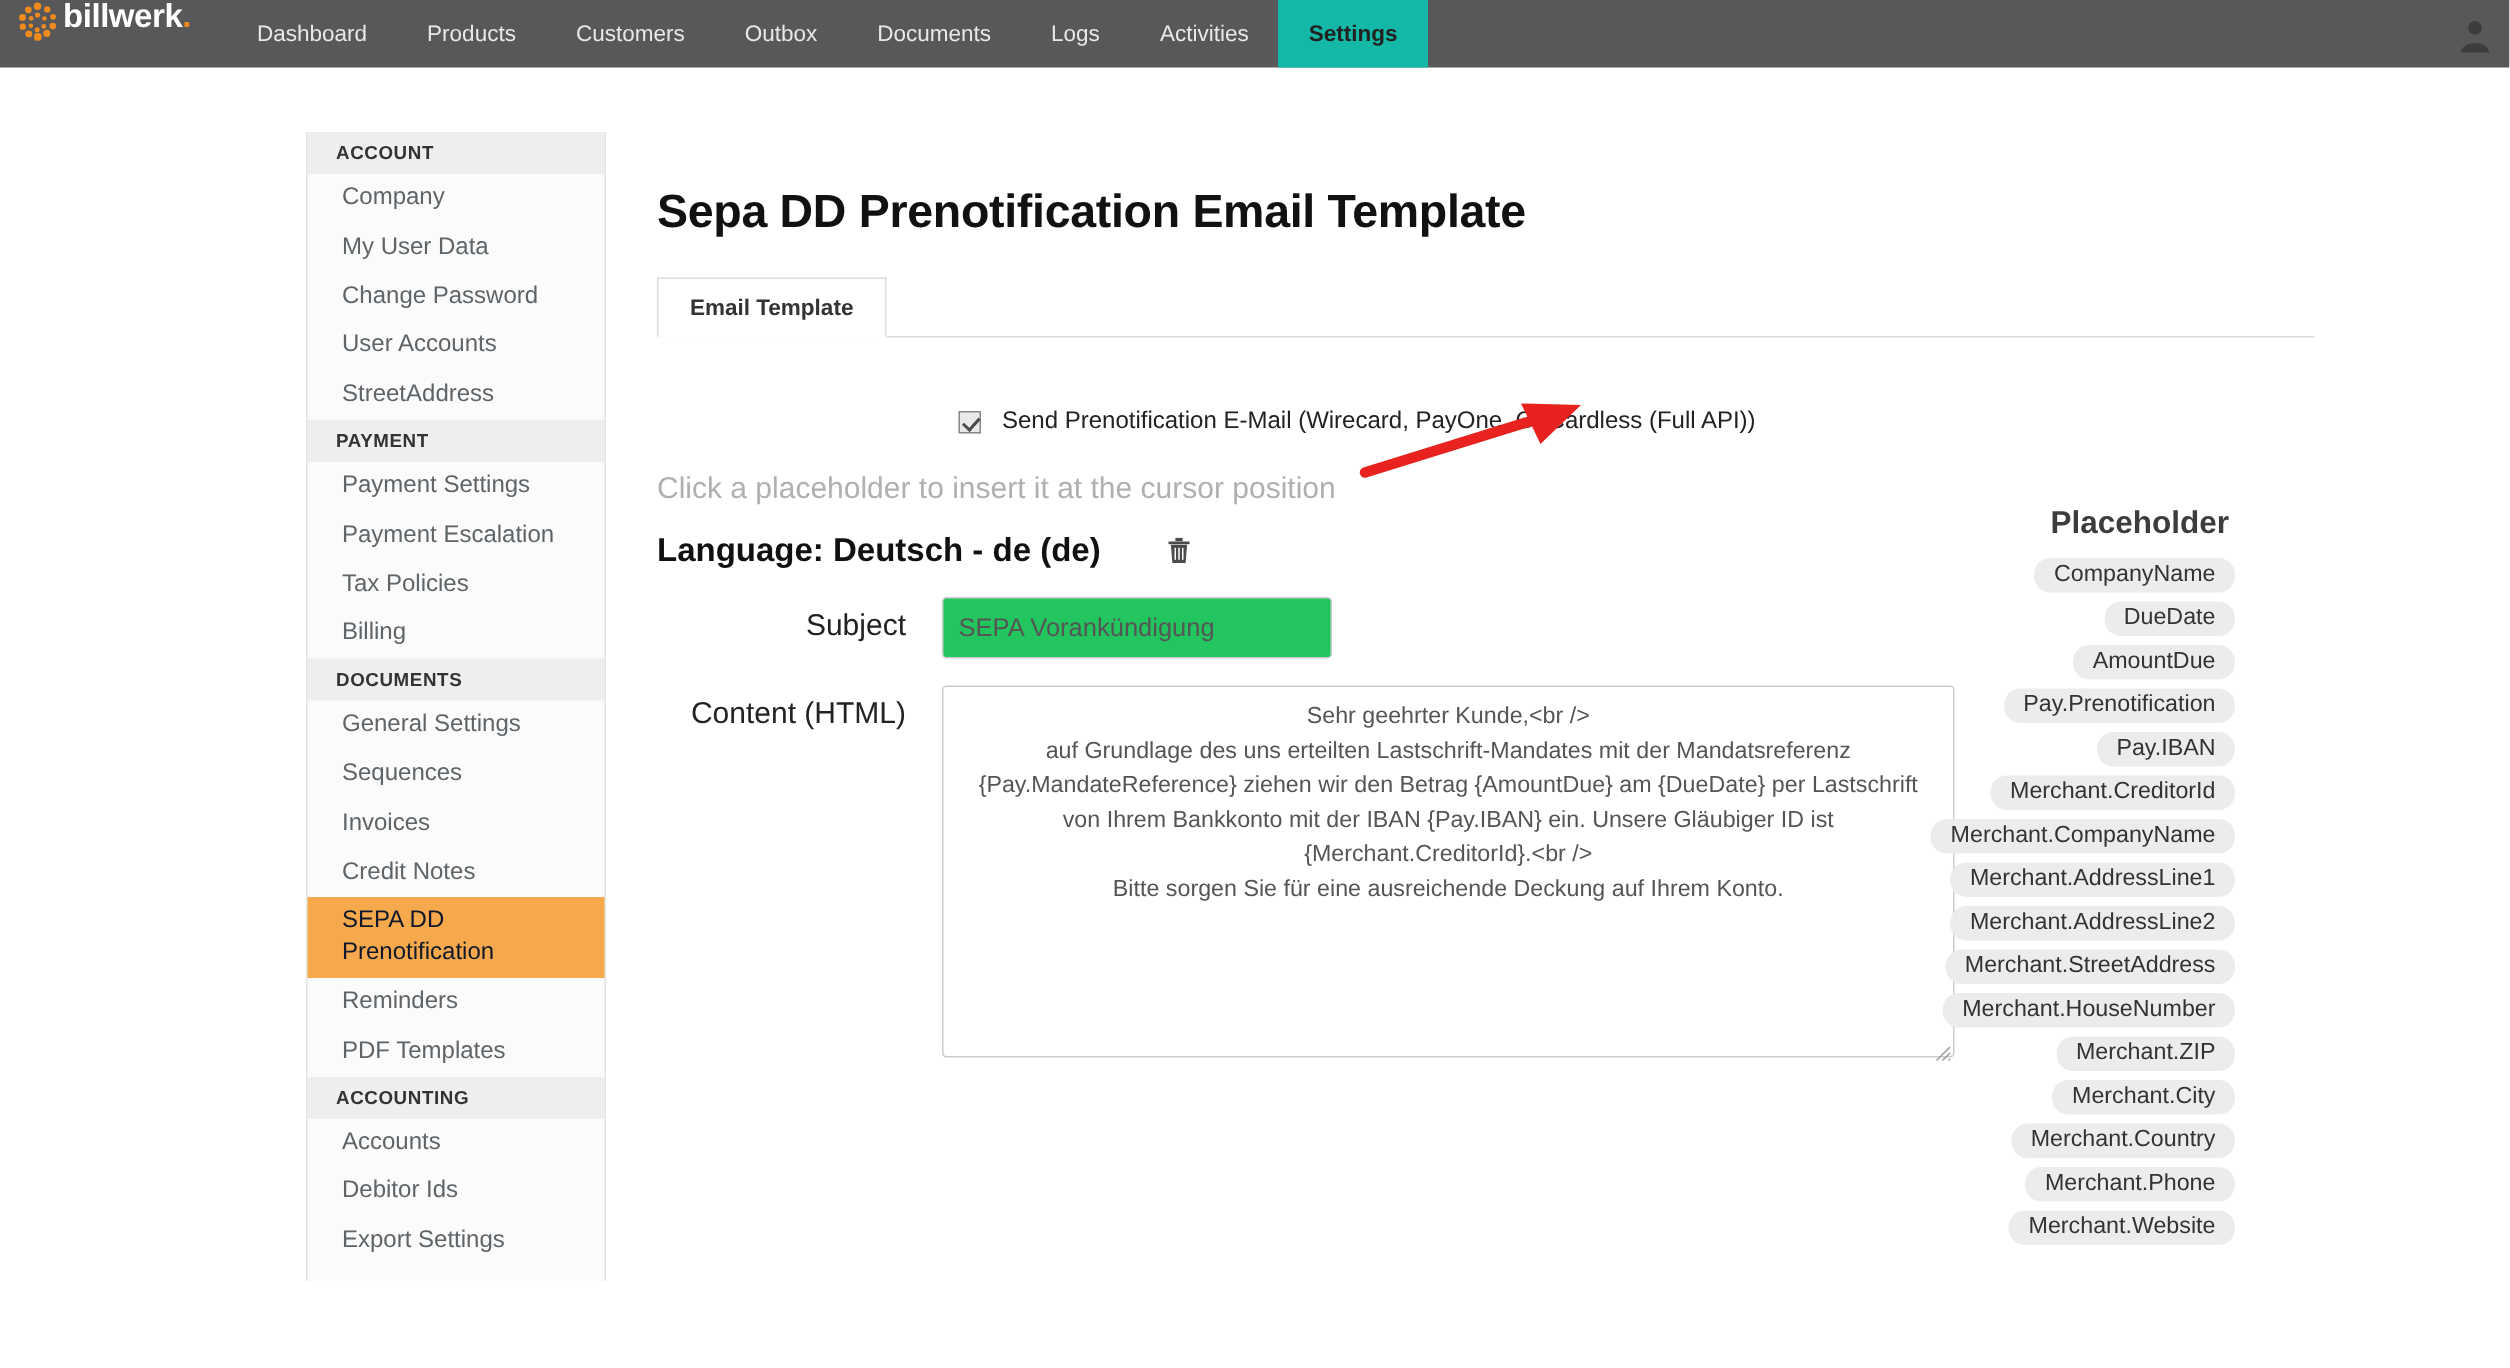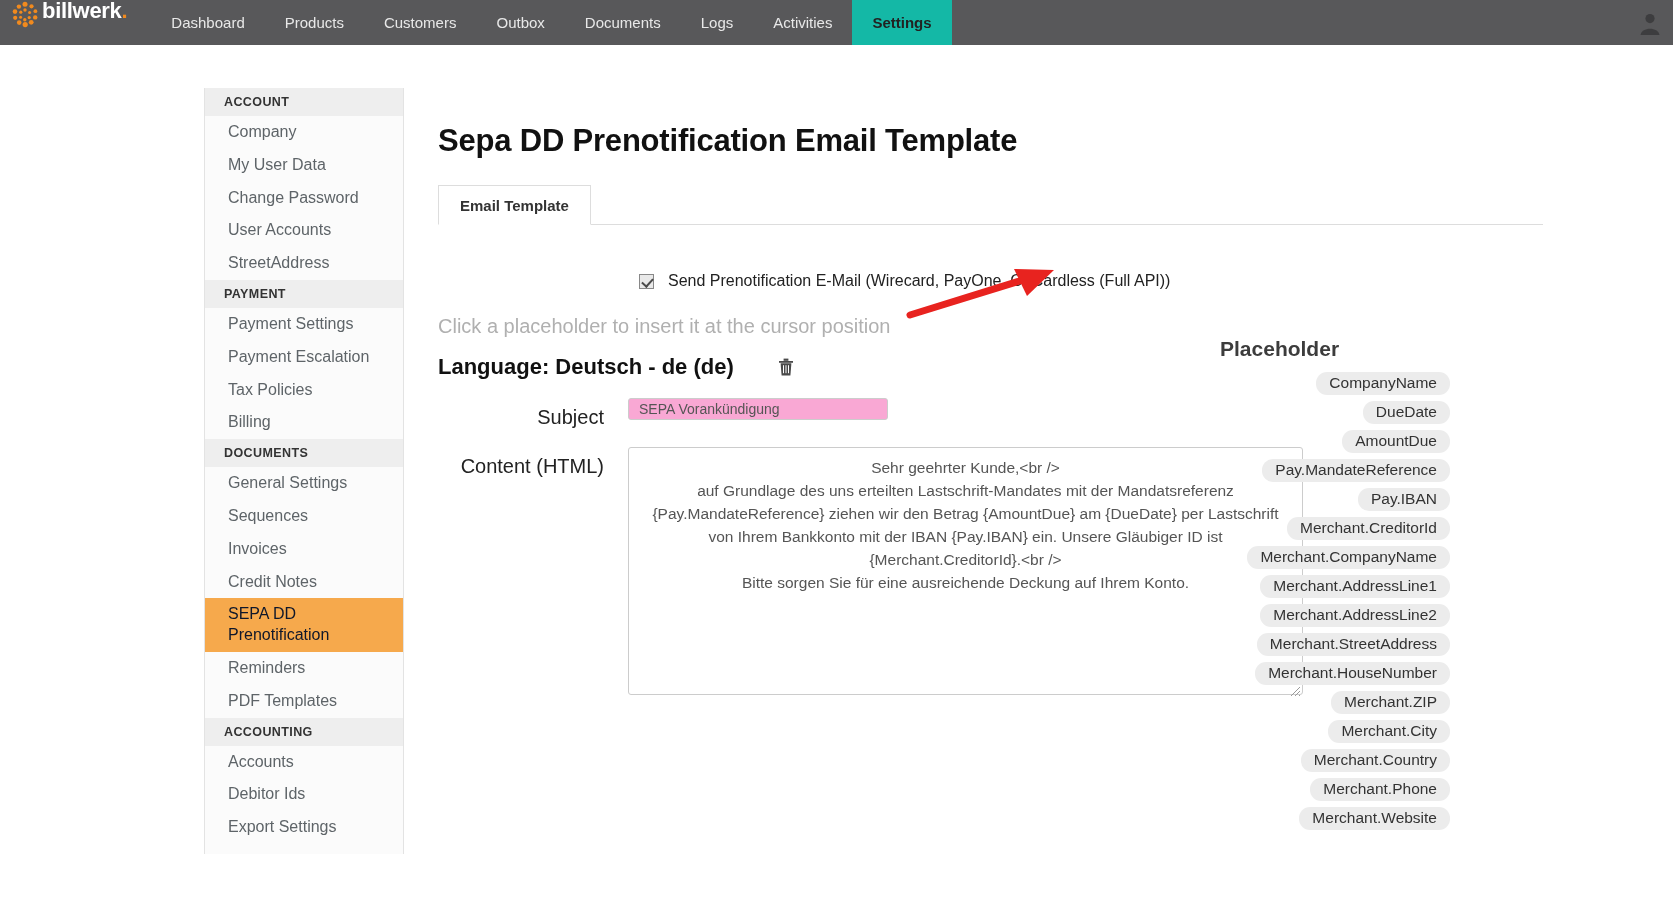--- a/index.html
+++ b/index.html
@@ -175,28 +175,28 @@
   }
   .form-label {
     width: 190px; flex: 0 0 190px;
     text-align: right;
     padding-right: 24px;
     font-size: 20px;
     color: #222222;
     padding-top: 8px;
   }
   .subject-input {
-    width: 260px; height: 22px;
+    width: 260px; height: 41px;
     border: 1px solid #cccccc;
     border-radius: 3px;
     font-family: "Liberation Sans", sans-serif;
-    font-size: 14px;
+    font-size: 17px;
     color: #555555;
     padding: 0 10px;
-    background: #f9a8d4;
+    background: #22c55e;
     outline: none;
   }
   .content-wrap { position: relative; }
   .content-area {
     width: 675px; height: 248px;
     border: 1px solid #cccccc;
     border-radius: 3px;
     font-family: "Liberation Sans", sans-serif;
     font-size: 15.5px;
     color: #555555;
@@ -212,23 +212,24 @@
   .resize-grip {
     position: absolute;
     right: 2px; bottom: 2px;
     width: 13px; height: 13px;
     pointer-events: none;
   }
 
   
   .ph-col {
     position: absolute;
-    left: 1220px;
+    left: 1260px;
     top: 337px;
     width: 230px;
+    text-align: right;
   }
   .ph-title {
     font-size: 21px; font-weight: bold; color: #3c3c3c;
     margin-bottom: 11px;
     padding-right: 4px;
   }
   .ph-list { display: flex; flex-direction: column; align-items: flex-end; gap: 6px; }
   .ph-pill {
     display: inline-block;
     background: #ececec;
@@ -369,21 +370,21 @@
     </svg>
   </section>
 </div>
 
 <div class="ph-col">
   <div class="ph-title">Placeholder</div>
   <div class="ph-list" id="ph-list">
       <span class="ph-pill">CompanyName</span>
       <span class="ph-pill">DueDate</span>
       <span class="ph-pill">AmountDue</span>
-      <span class="ph-pill">Pay.MandateReference</span>
+      <span class="ph-pill">Pay.Prenotification</span>
       <span class="ph-pill">Pay.IBAN</span>
       <span class="ph-pill">Merchant.CreditorId</span>
       <span class="ph-pill">Merchant.CompanyName</span>
       <span class="ph-pill">Merchant.AddressLine1</span>
       <span class="ph-pill">Merchant.AddressLine2</span>
       <span class="ph-pill">Merchant.StreetAddress</span>
       <span class="ph-pill">Merchant.HouseNumber</span>
       <span class="ph-pill">Merchant.ZIP</span>
       <span class="ph-pill">Merchant.City</span>
       <span class="ph-pill">Merchant.Country</span>

